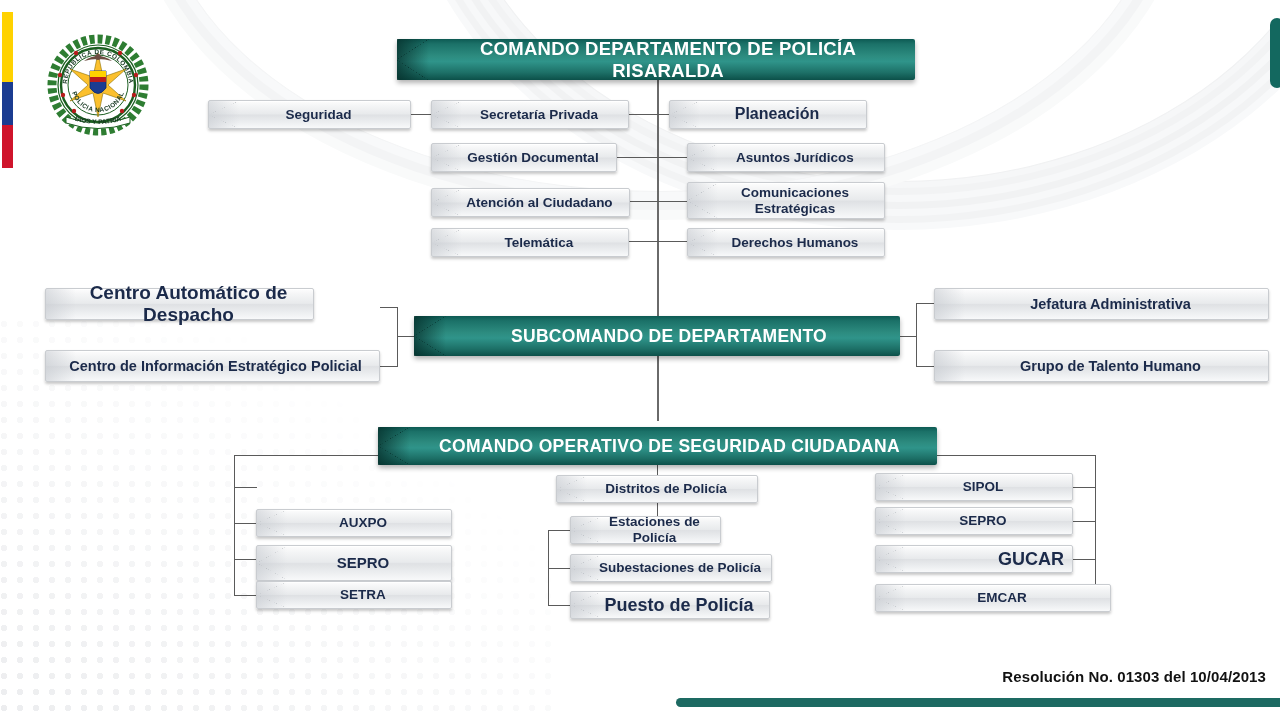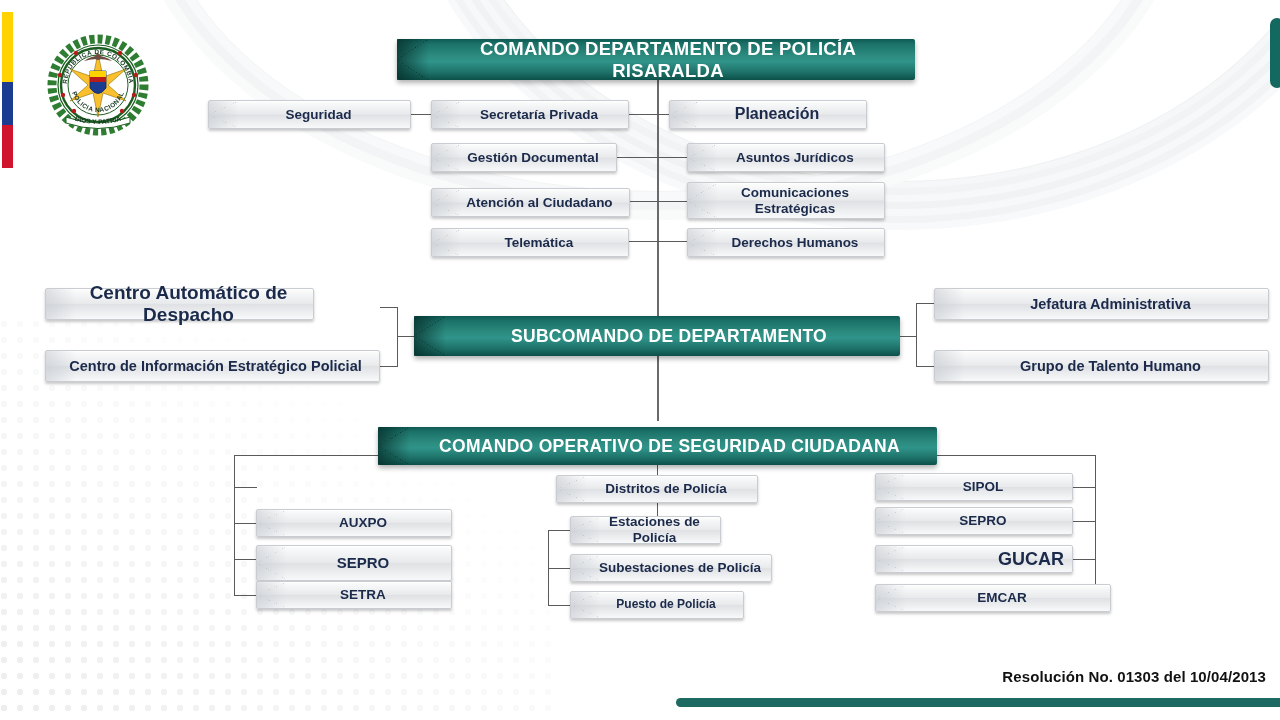--- a/index.html
+++ b/index.html
@@ -340,21 +340,21 @@
 
   <div class="node grey" style="left:556px; top:475px; width:202px; height:28px; font-size:13.5px;">
     <span class="txt">Distritos de Policía</span>
   </div>
   <div class="node grey" style="left:570px; top:516px; width:151px; height:28px; font-size:13.5px;">
     <span class="txt">Estaciones de Policía</span>
   </div>
   <div class="node grey" style="left:570px; top:554px; width:202px; height:28px; font-size:13.5px;">
     <span class="txt">Subestaciones de Policía</span>
   </div>
-  <div class="node grey" style="left:570px; top:591px; width:174px; height:28px; font-size:12px;">
+  <div class="node grey" style="left:570px; top:591px; width:200px; height:28px; font-size:18px;">
     <span class="txt">Puesto de Policía</span>
   </div>
 
   <div class="node grey" style="left:875px; top:473px; width:198px; height:28px; font-size:13.5px;">
     <span class="txt">SIPOL</span>
   </div>
   <div class="node grey" style="left:875px; top:507px; width:198px; height:28px; font-size:13.5px;">
     <span class="txt">SEPRO</span>
   </div>
   <div class="node grey" style="left:875px; top:545px; width:198px; height:28px; font-size:18px;justify-content:flex-end;">

